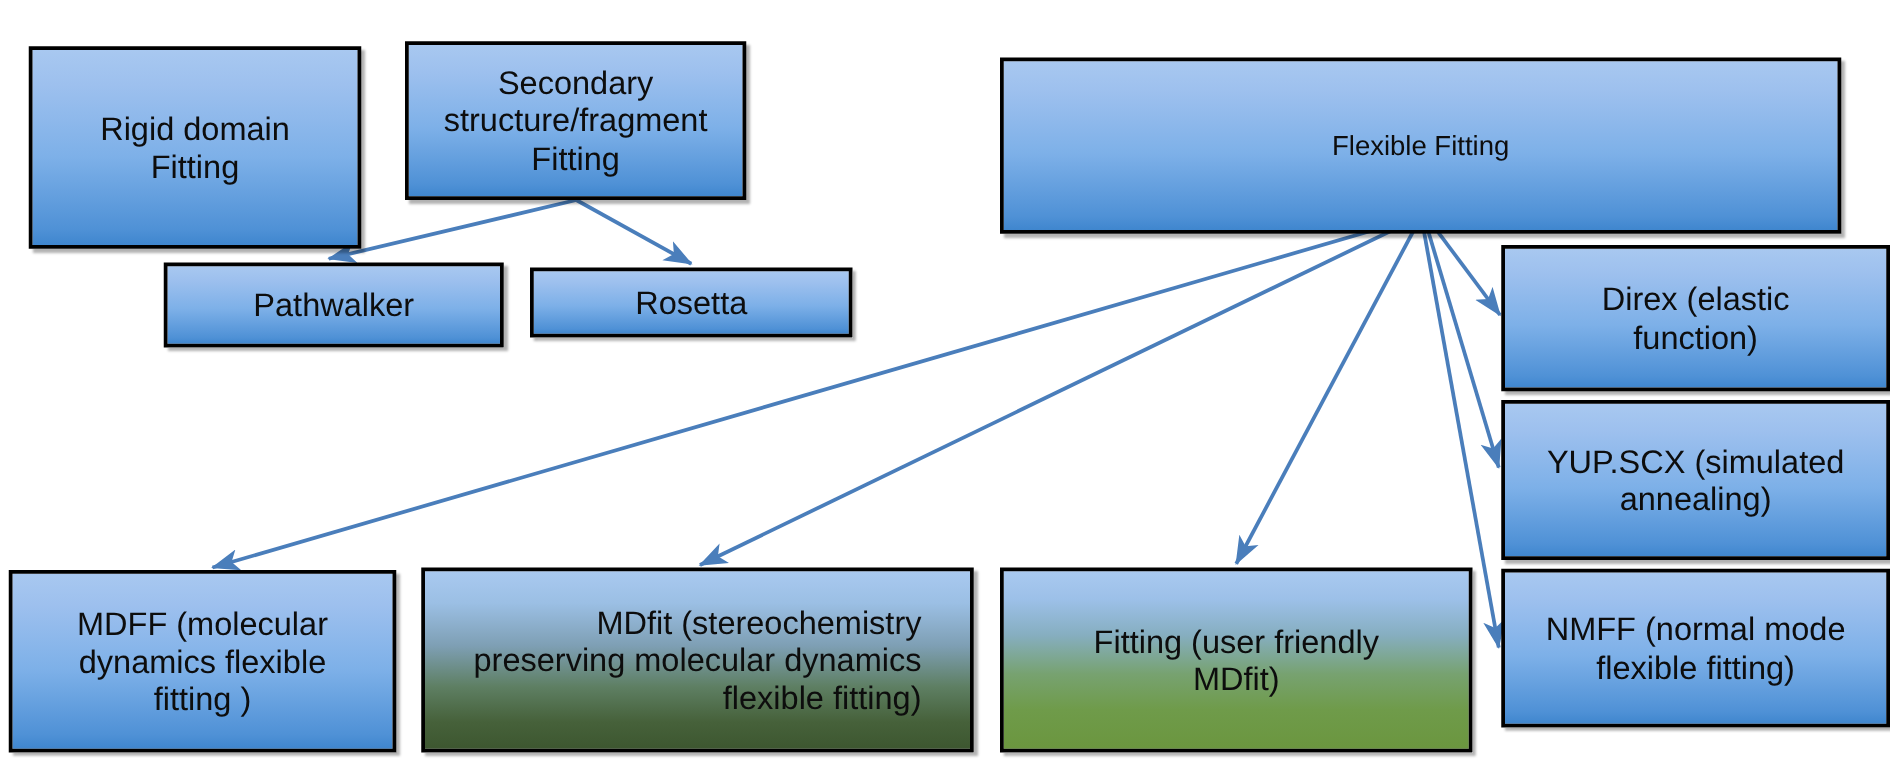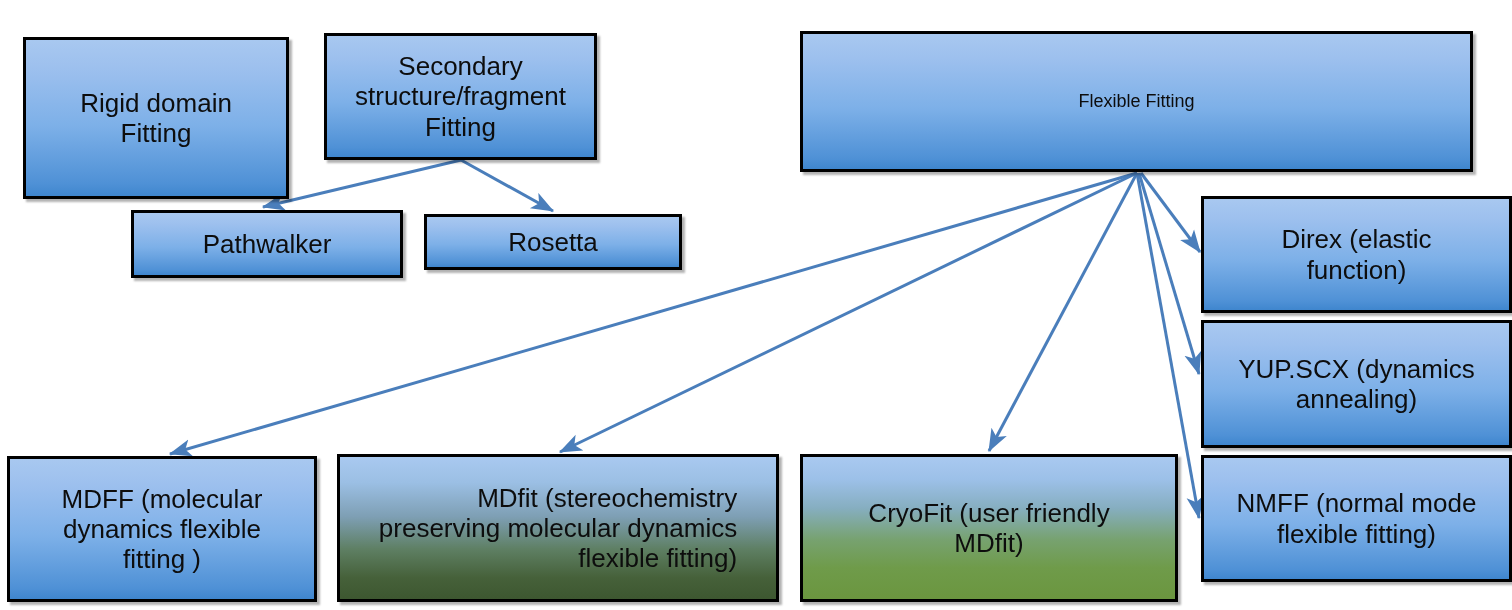--- a/index.html
+++ b/index.html
@@ -84,44 +84,44 @@
         <span class="label">Secondary
 structure/fragment
 Fitting</span>
       </div>
       <div class="node fill-blue" style="left: 131px; top: 210px; width: 272px; height: 68px; font-size: 26px;">
         <span class="label">Pathwalker</span>
       </div>
       <div class="node fill-blue" style="left: 424px; top: 214px; width: 258px; height: 56px; font-size: 26px;">
         <span class="label">Rosetta</span>
       </div>
-      <div class="node fill-blue" style="left: 800px; top: 31px; width: 673px; height: 141px; font-size: 18px;">
+      <div class="node fill-blue" style="left: 800px; top: 46px; width: 673px; height: 141px; font-size: 22px;">
         <span class="label">Flexible Fitting</span>
       </div>
       <div class="node fill-blue" style="left: 1201px; top: 196px; width: 311px; height: 117px; font-size: 26px; text-align: center;">
         <span class="label">Direx (elastic
 function)</span>
       </div>
       <div class="node fill-blue" style="left: 1201px; top: 320px; width: 311px; height: 128px; font-size: 26px;">
-        <span class="label">YUP.SCX (dynamics
+        <span class="label">YUP.SCX (simulated
 annealing)</span>
       </div>
       <div class="node fill-blue" style="left: 1201px; top: 455px; width: 311px; height: 127px; font-size: 26px;">
         <span class="label">NMFF (normal mode
 flexible fitting)</span>
       </div>
       <div class="node fill-blue" style="left: 7px; top: 456px; width: 310px; height: 146px; font-size: 26px;">
         <span class="label">MDFF (molecular
 dynamics flexible
 fitting )</span>
       </div>
       <div class="node fill-blue-olive" style="left: 337px; top: 454px; width: 442px; height: 148px; font-size: 26px; text-align: right;">
         <span class="label">MDfit (stereochemistry
 preserving molecular dynamics
 flexible fitting)</span>
       </div>
       <div class="node fill-blue-green" style="left: 800px; top: 454px; width: 378px; height: 148px; font-size: 26px;">
-        <span class="label">CryoFit (user friendly
+        <span class="label">Fitting (user friendly
 MDfit)</span>
       </div>
     </div>
 
 </div>
 
 </body></html>

